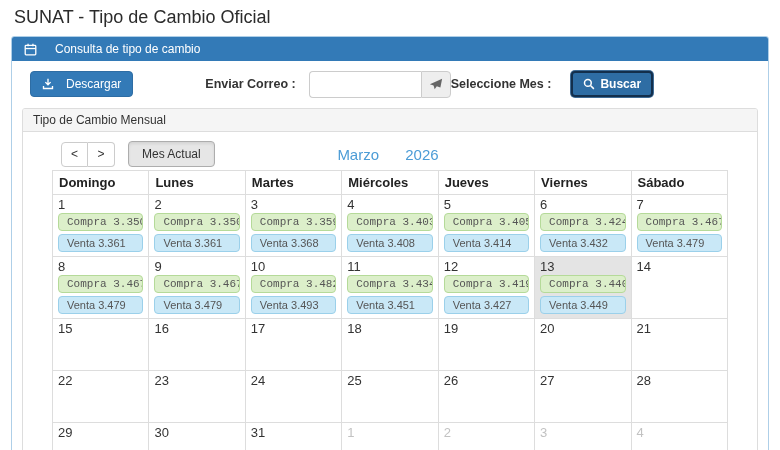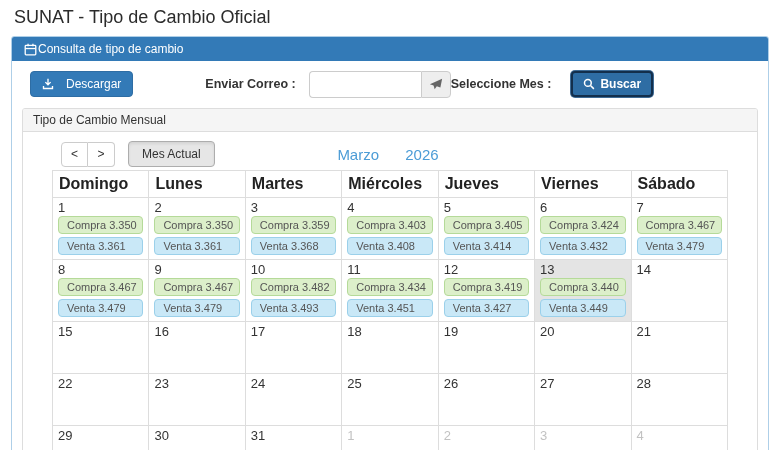--- a/index.html
+++ b/index.html
@@ -6,21 +6,21 @@
   html,body { margin:0; padding:0; }
   body {
     width:780px; height:450px; overflow:hidden;
     background:#fff; font-family:"Liberation Sans", sans-serif; color:#333;
   }
   .page-title { font-size:18px; font-weight:400; color:#2b2b2b; margin:7px 0 8px 14px; }
 
   .panel { margin:0 11px; border:1px solid #aecfe8; border-radius:3px; background:#fff; height:420px; }
   .panel-heading {
     background:#337ab7; color:#fff; font-size:12px;
-    padding:5px 12px; display:flex; align-items:center; gap:1px;
+    padding:5px 12px; display:flex; align-items:center; gap:18px;
     border-radius:2px 2px 0 0;
   }
   .panel-body { padding:8px 10px 10px; }
 
   .toolbar { display:flex; align-items:center; height:30px; }
   .btn { cursor:pointer; border-radius:4px; font-size:12px; font-family:inherit; }
   .btn-download {
     background:#337ab7; border:1px solid #2e6da4; color:#fff;
     padding:5px 11px; display:flex; align-items:center; gap:12px; margin-left:8px;
   }
@@ -66,33 +66,33 @@
     padding:5px 13px; box-shadow:inset 0 2px 3px rgba(0,0,0,.08);
   }
   .cal-title {
     position:absolute; left:0; right:2px; text-align:center; pointer-events:none;
     color:#4c9cd6; font-size:15px;
   }
   .cal-title .yr { margin-left:22px; }
 
   .cal-table { width:676px; margin:0 auto; border-collapse:collapse; table-layout:fixed; }
   .cal-table th {
-    border:1px solid #ddd; text-align:left; font-size:16px; color:#222;
+    border:1px solid #ddd; text-align:left; font-size:13px; color:#222;
     padding:4px 6px; font-weight:bold; height:22px;
   }
   .cal-table td {
     border:1px solid #ddd; vertical-align:top; height:52px; padding:1px 3px;
   }
   .day-num { font-size:13px; color:#333; padding:1px 2px 0; }
   .day-num.muted { color:#c2c2c2; }
   .rate-box {
     border-radius:4px; font-size:11px; color:#555;
     padding:2px 0 2px 8px; margin:1px 2px 3px 2px; white-space:nowrap; overflow:hidden;
   }
-  .rate-compra { background:#dcefca; border:1px solid #b5da99; }
+  .rate-compra { background:#dcefca; border:1px solid #b5da99;font-family:Liberation Mono, monospace; }
   .rate-venta  { background:#c9e8f7; border:1px solid #9bd0ea; }
   td.today { background:#e4e4e4; }
 
   svg { display:block; }
 </style>
 </head>
 <body>
 
 <div class="page-title">SUNAT - Tipo de Cambio Oficial</div>
 

